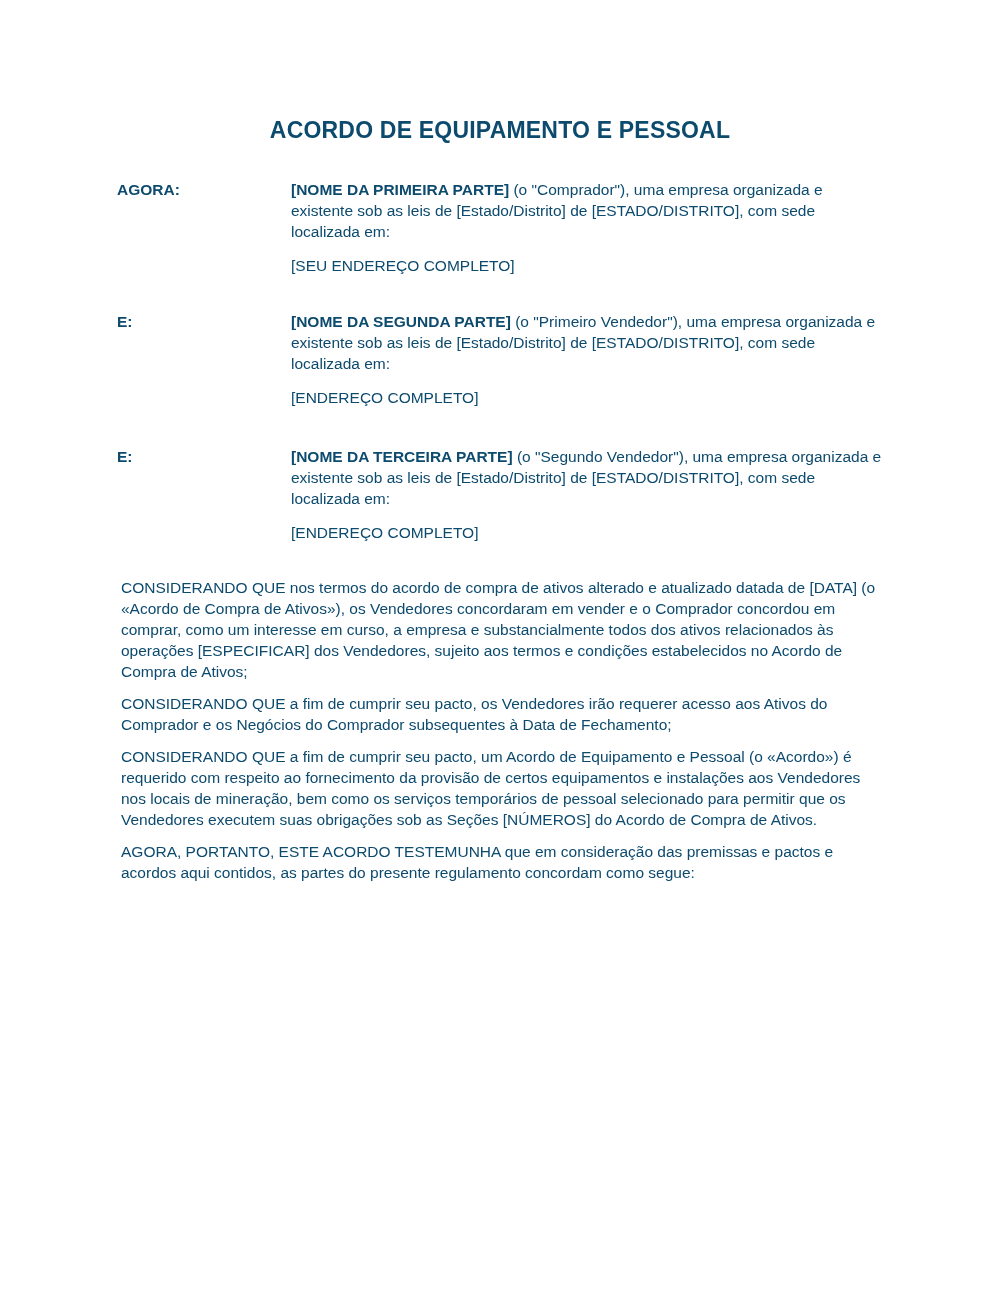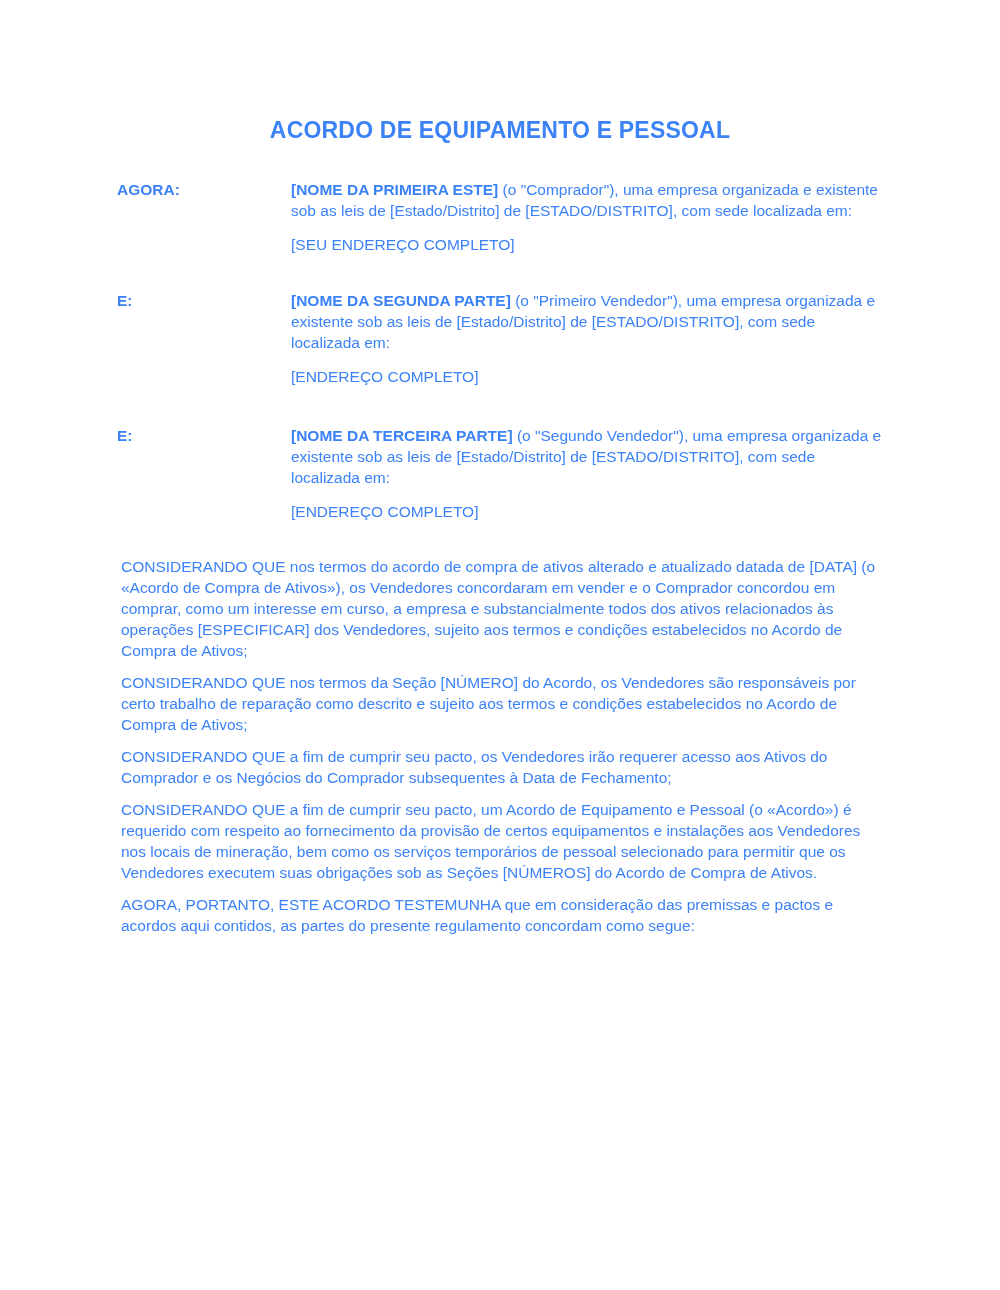--- a/index.html
+++ b/index.html
@@ -1,21 +1,21 @@
 <!DOCTYPE html>
 <html><head>
 <meta charset="utf-8">
 <style>
   html, body { margin: 0; padding: 0; background: #ffffff; }
   .page {
     position: relative;
     width: 1000px;
     height: 1008px;
     background: #ffffff;
-    color: #3b82f6;
+    color: #0c4a6e;
     font-family: "Liberation Sans", sans-serif;
     font-size: 15.5px;
     line-height: 21px;
     box-sizing: border-box;
     padding: 116px 117px 0 117px;
     overflow: hidden;
   }
   .title {
     margin: 0;
     text-align: center;
@@ -57,21 +57,21 @@
 <body>
 
 <div class="page">
 
   <h1 class="title">ACORDO DE EQUIPAMENTO E PESSOAL</h1>
 
 
   <section class="party">
     <div class="party-row">
       <span class="party-label">AGORA:</span>
-      <p class="party-text"><b>[NOME DA PRIMEIRA ESTE]</b><span> (o "Comprador"), uma empresa organizada e existente sob as leis de [Estado/Distrito] de [ESTADO/DISTRITO], com sede localizada em:</span></p>
+      <p class="party-text"><b>[NOME DA PRIMEIRA PARTE]</b><span> (o "Comprador"), uma empresa organizada e existente sob as leis de [Estado/Distrito] de [ESTADO/DISTRITO], com sede localizada em:</span></p>
     </div>
     <p class="party-address">[SEU ENDEREÇO COMPLETO]</p>
   </section>
 
   <section class="party gap-2">
     <div class="party-row">
       <span class="party-label">E:</span>
       <p class="party-text"><b>[NOME DA SEGUNDA PARTE]</b><span> (o "Primeiro Vendedor"), uma empresa organizada e existente sob as leis de [Estado/Distrito] de [ESTADO/DISTRITO], com sede localizada em:</span></p>
     </div>
     <p class="party-address">[ENDEREÇO COMPLETO]</p>
@@ -79,21 +79,20 @@
 
   <section class="party gap-3">
     <div class="party-row">
       <span class="party-label">E:</span>
       <p class="party-text"><b>[NOME DA TERCEIRA PARTE]</b><span> (o "Segundo Vendedor"), uma empresa organizada e existente sob as leis de [Estado/Distrito] de [ESTADO/DISTRITO], com sede localizada em:</span></p>
     </div>
     <p class="party-address">[ENDEREÇO COMPLETO]</p>
   </section>
 
   <p class="recital first">CONSIDERANDO QUE nos termos do acordo de compra de ativos alterado e atualizado datada de [DATA] (o «Acordo de Compra de Ativos»), os Vendedores concordaram em vender e o Comprador concordou em comprar, como um interesse em curso, a empresa e substancialmente todos dos ativos relacionados às operações [ESPECIFICAR] dos Vendedores, sujeito aos termos e condições estabelecidos no Acordo de Compra de Ativos;</p>
-  <p class="recital">CONSIDERANDO QUE nos termos da Seção [NÚMERO] do Acordo, os Vendedores são responsáveis por certo trabalho de reparação como descrito e sujeito aos termos e condições estabelecidos no Acordo de Compra de Ativos;</p>
   <p class="recital">CONSIDERANDO QUE a fim de cumprir seu pacto, os Vendedores irão requerer acesso aos Ativos do Comprador e os Negócios do Comprador subsequentes à Data de Fechamento;</p>
   <p class="recital">CONSIDERANDO QUE a fim de cumprir seu pacto, um Acordo de Equipamento e Pessoal (o «Acordo») é requerido com respeito ao fornecimento da provisão de certos equipamentos e instalações aos Vendedores nos locais de mineração, bem como os serviços temporários de pessoal selecionado para permitir que os Vendedores executem suas obrigações sob as Seções [NÚMEROS] do Acordo de Compra de Ativos.</p>
   <p class="recital">AGORA, PORTANTO, ESTE ACORDO TESTEMUNHA que em consideração das premissas e pactos e acordos aqui contidos, as partes do presente regulamento concordam como segue:</p>
 
   <div class="footer">
     <span>Acordo de Equipamento e Pessoal</span>
     <span><span>Página</span><span class="page-num-serif">1 de 5</span></span>
   </div>
 
 </div>

